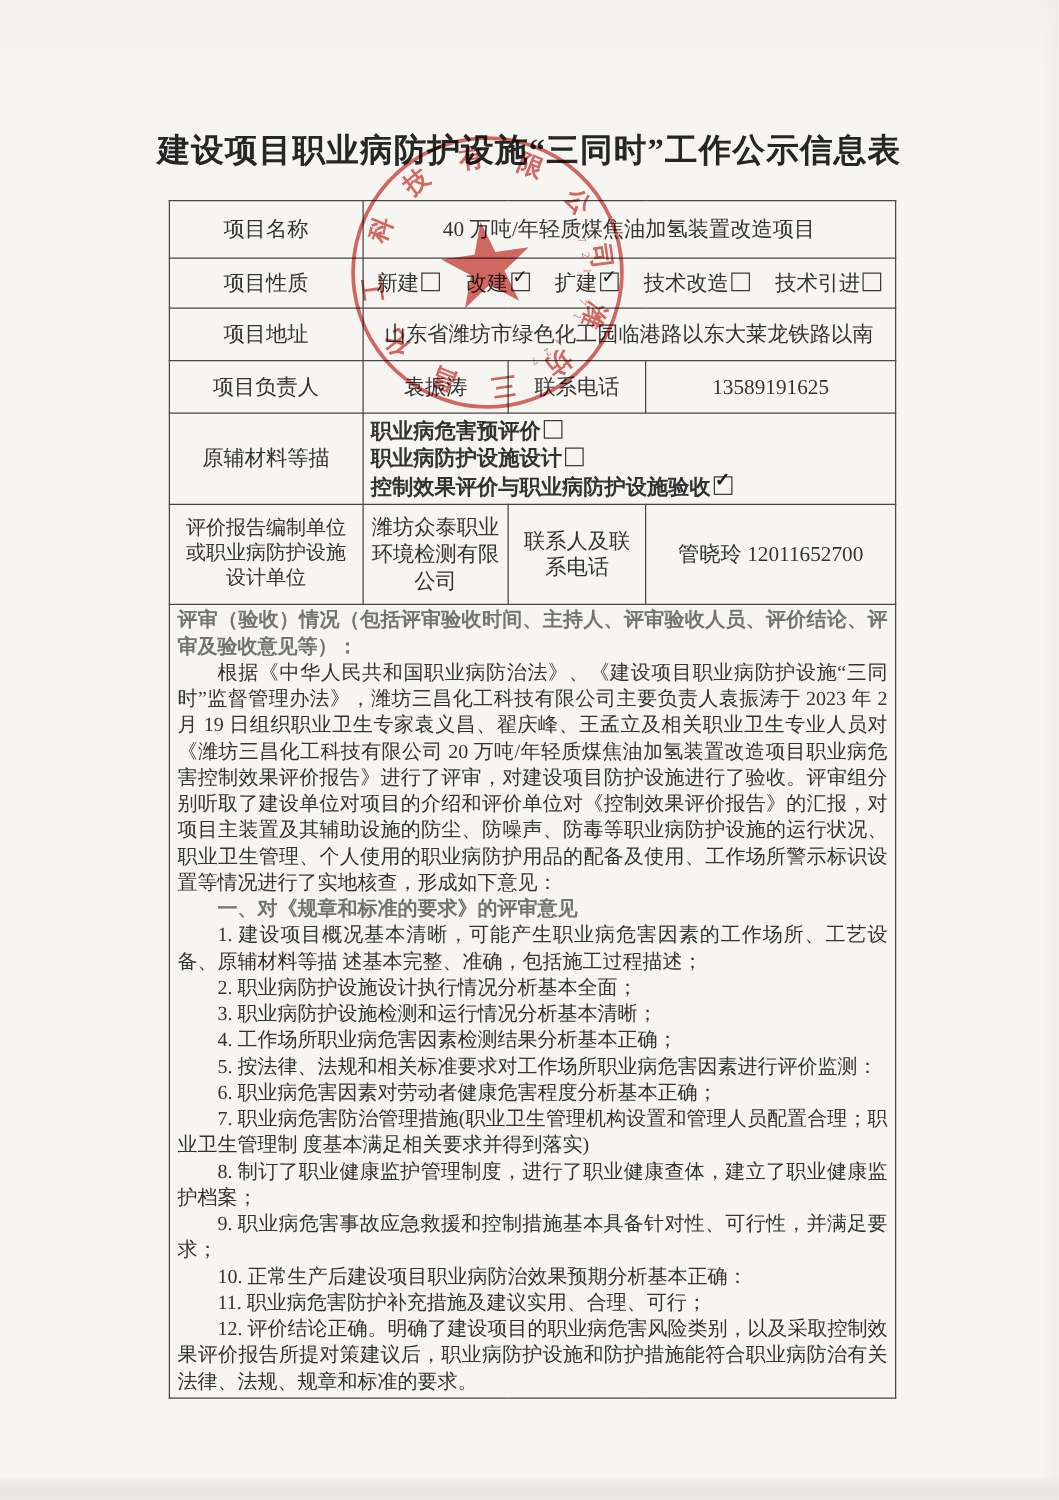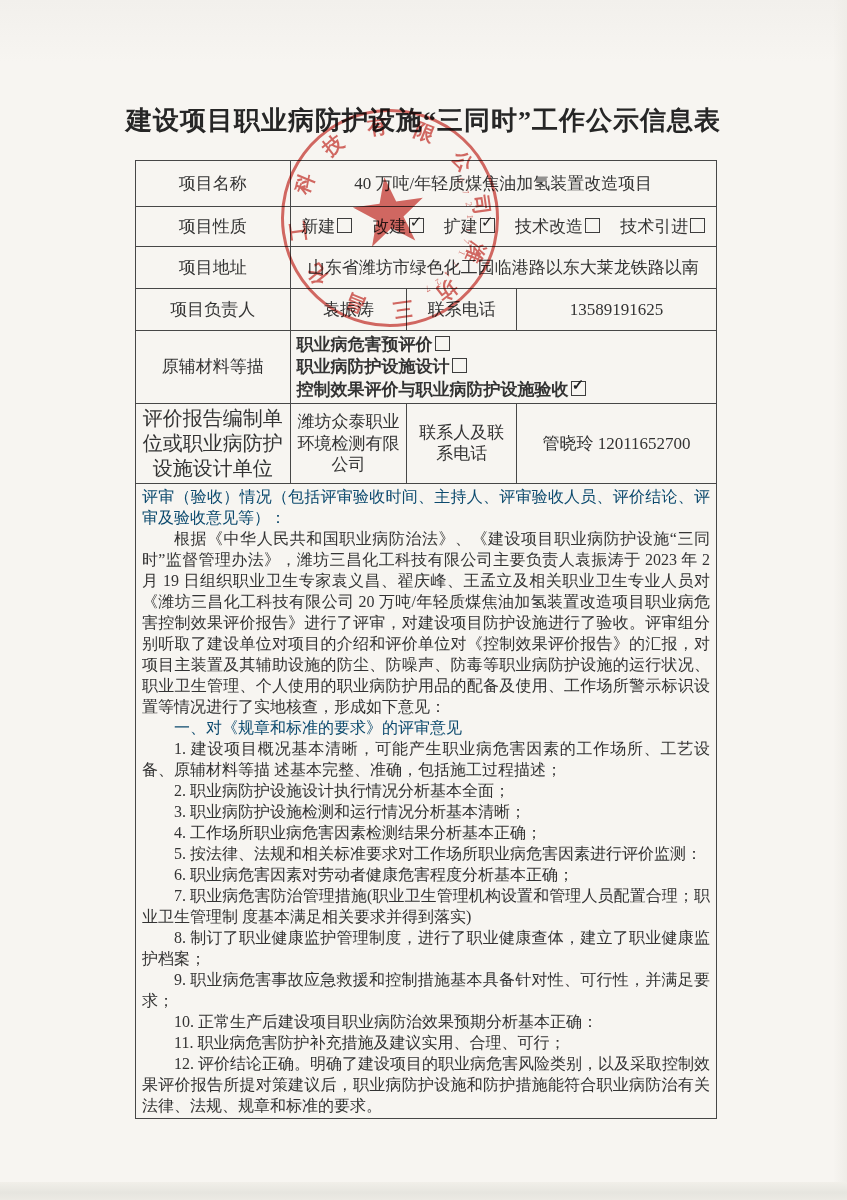--- a/index.html
+++ b/index.html
@@ -41,21 +41,21 @@
     vertical-align:-1px;margin-left:2px;position:relative;
     font-size:15px;line-height:11px;text-align:center;color:#222;
   }
   .cbx span{position:absolute;left:0;top:-2px;width:13px;}
   .opt{white-space:nowrap;}
   .opt + .opt{margin-left:16px;}
 
   
   td.review{vertical-align:top;text-align:left;padding:4px 8px 4px 8px;}
   .review p{margin:0;font-size:16px;line-height:21px;text-align:justify;}
-  .review .bold{font-weight:normal;color:#0c4a6e;}
+  .review .bold{font-weight:bold;color:#737373;}
   .review .indent{text-indent:2em;}
 
   
   .stamp{
     position:absolute;left:281px;top:109px;width:218px;height:218px;
     pointer-events:none;opacity:.82;mix-blend-mode:multiply;
     transform:rotate(-8deg);
   }
   .stamp .circle{
     position:absolute;inset:0;border:3.5px solid #cf4a44;border-radius:50%;
@@ -122,21 +122,21 @@
   <tr style="height:64px">
     <td class="lbl">原辅材料等描</td>
     <td class="val-left lines" colspan="3">
       <p><span></span><span>职业病危害预评价</span><span class="cbx"><span></span></span></p>
       <p><span>职业病防护设施设计</span><span class="cbx"><span></span></span></p>
       <p><span>控制效果评价与职业病防护设施验收</span><span class="cbx"><span>✓</span></span></p>
     </td>
   </tr>
 
   <tr style="height:80px">
-    <td class="lbl" style="font-size:20px">评价报告编制单位或职业病防护设施设计单位</td>
+    <td class="lbl" style="font-size:16px">评价报告编制单位或职业病防护设施设计单位</td>
     <td class="val">潍坊众泰职业环境检测有限公司</td>
     <td class="lbl">联系人及联系电话</td>
     <td class="val">管晓玲 12011652700</td>
   </tr>
 
   <tr style="height:616px">
     <td class="review" colspan="4">
       <p class="bold">评审（验收）情况（包括评审验收时间、主持人、评审验收人员、评价结论、评审及验收意见等）：</p>
       <p class="indent">根据《中华人民共和国职业病防治法》、《建设项目职业病防护设施“三同时”监督管理办法》，潍坊三昌化工科技有限公司主要负责人袁振涛于 2023 年 2 月 19 日组织职业卫生专家袁义昌、翟庆峰、王孟立及相关职业卫生专业人员对《潍坊三昌化工科技有限公司 20 万吨/年轻质煤焦油加氢装置改造项目职业病危害控制效果评价报告》进行了评审，对建设项目防护设施进行了验收。评审组分别听取了建设单位对项目的介绍和评价单位对《控制效果评价报告》的汇报，对项目主装置及其辅助设施的防尘、防噪声、防毒等职业病防护设施的运行状况、职业卫生管理、个人使用的职业病防护用品的配备及使用、工作场所警示标识设置等情况进行了实地核查，形成如下意见：</p>
       <p class="indent bold">一、对《规章和标准的要求》的评审意见</p>

